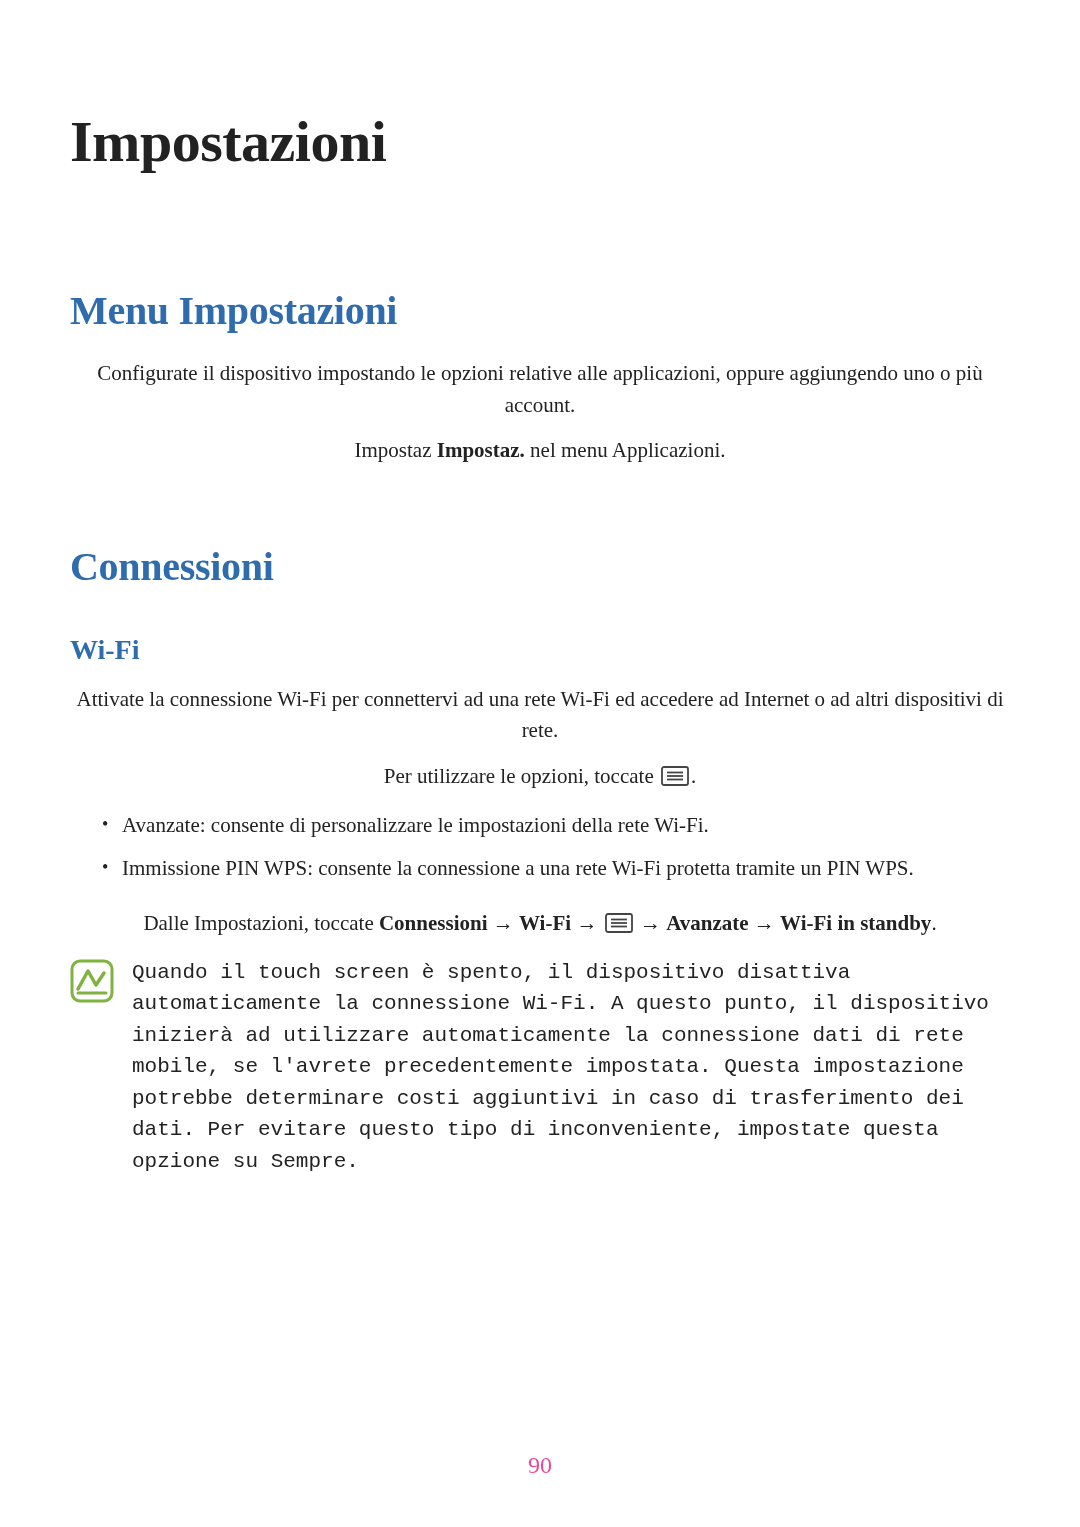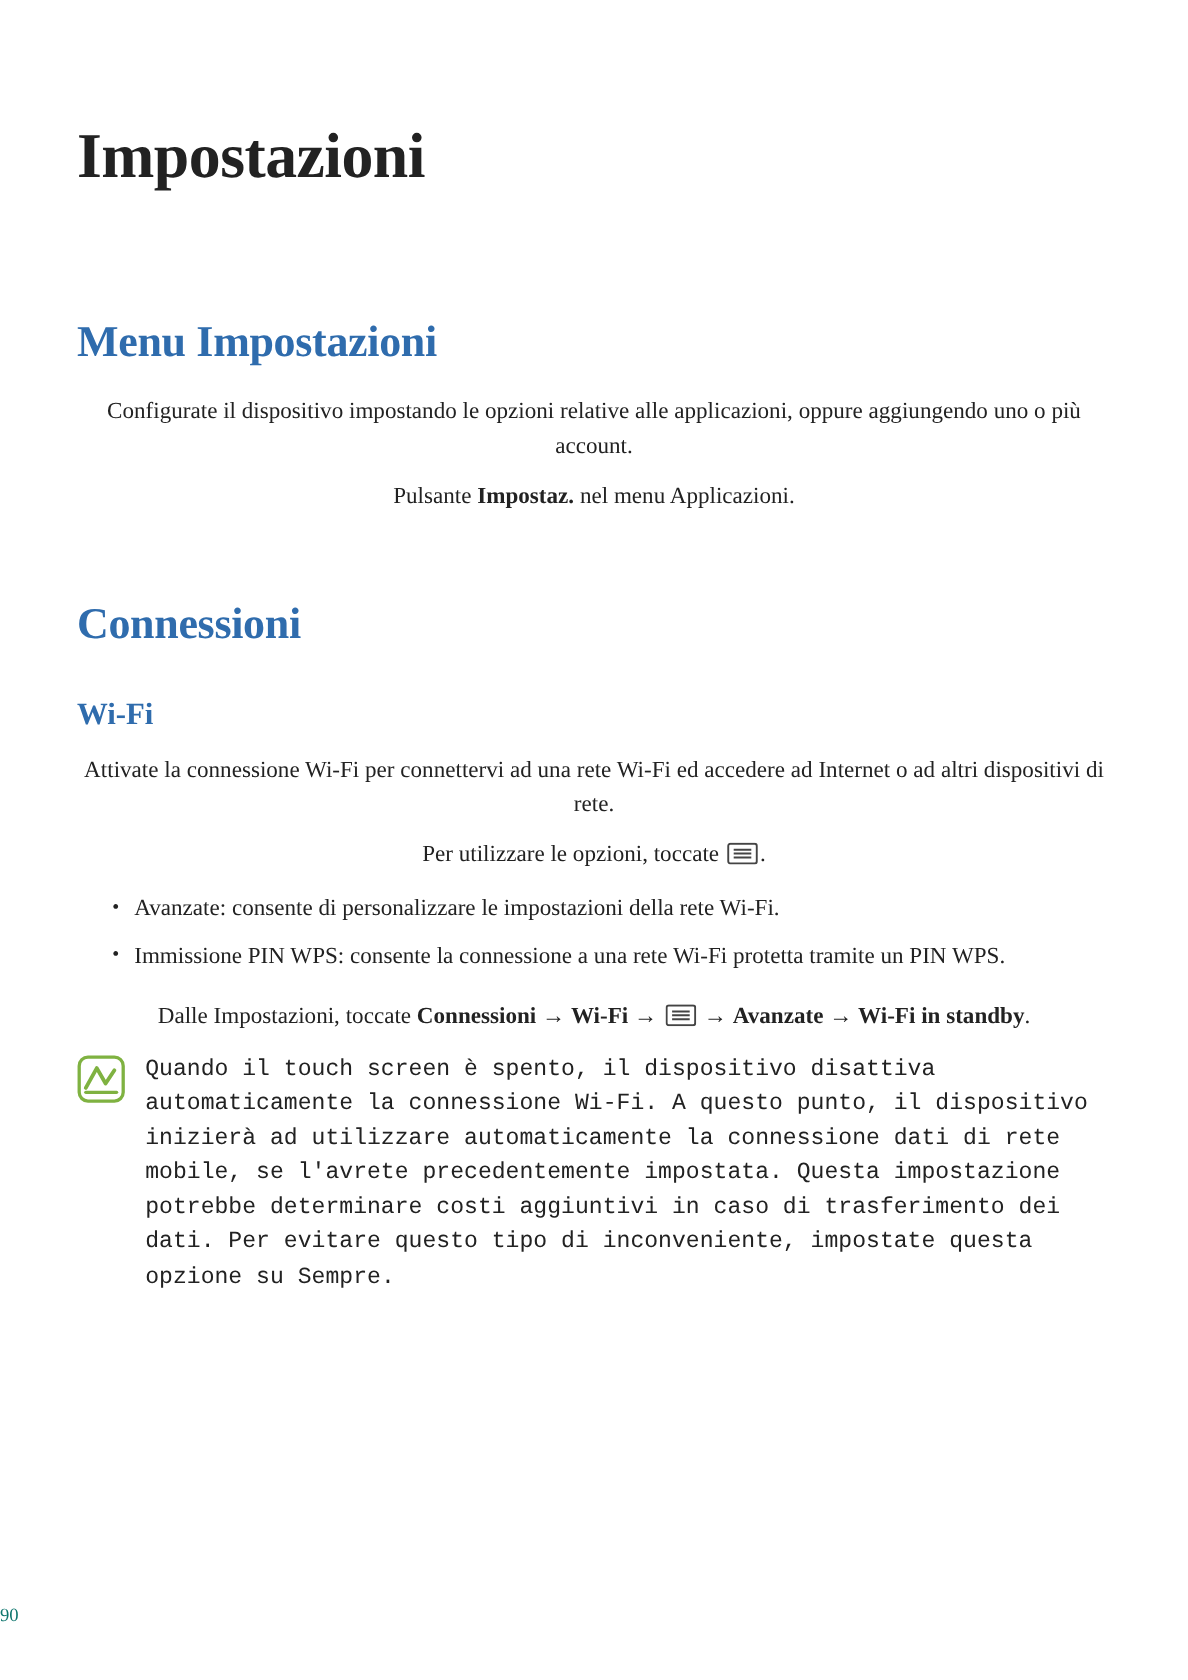--- a/index.html
+++ b/index.html
@@ -98,37 +98,38 @@
     .note-text {
       font-size: 21px;
       line-height: 1.5;
       font-family: Liberation Mono, monospace;
     }
     .page-number {
       position: absolute;
       bottom: 48px;
       left: 0;
       right: 0;
-      font-size: 17px;
-      color: #0f766e;
+      text-align: center;
+      font-size: 24px;
+      color: #ec4899;
     }
   </style>
 </head>
 <body>
 
 <div class="page">
 
   <h1 class="chapter-title">Impostazioni</h1>
 
   <h2 class="section-title">Menu Impostazioni</h2>
 
   <p class="body-text">Configurate il dispositivo impostando le opzioni relative alle applicazioni, oppure aggiungendo uno o più account.</p>
 
   <p class="body-text">
-    <span>Pulsante </span><span class="bold">Impostaz.</span><span> nel menu Applicazioni.</span>
+    <span>Impostaz </span><span class="bold">Impostaz.</span><span> nel menu Applicazioni.</span>
   </p>
 
   <div class="section-gap"></div>
 
   <h2 class="section-title">Connessioni</h2>
 
   <h3 class="subsection-title">Wi-Fi</h3>
 
   <p class="body-text">Attivate la connessione Wi-Fi per connettervi ad una rete Wi-Fi ed accedere ad Internet o ad altri dispositivi di rete.</p>
 

